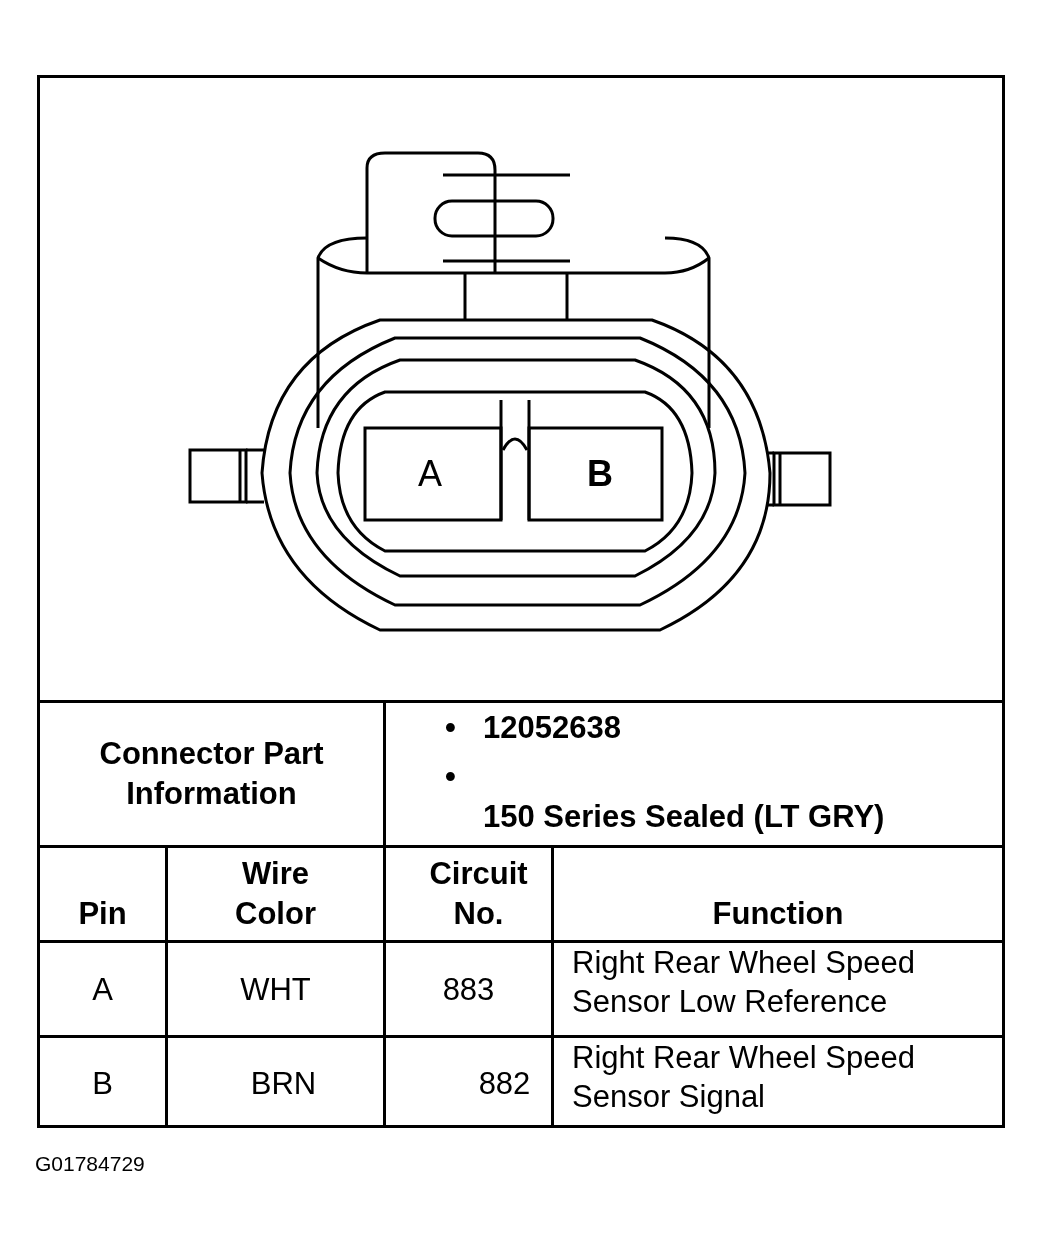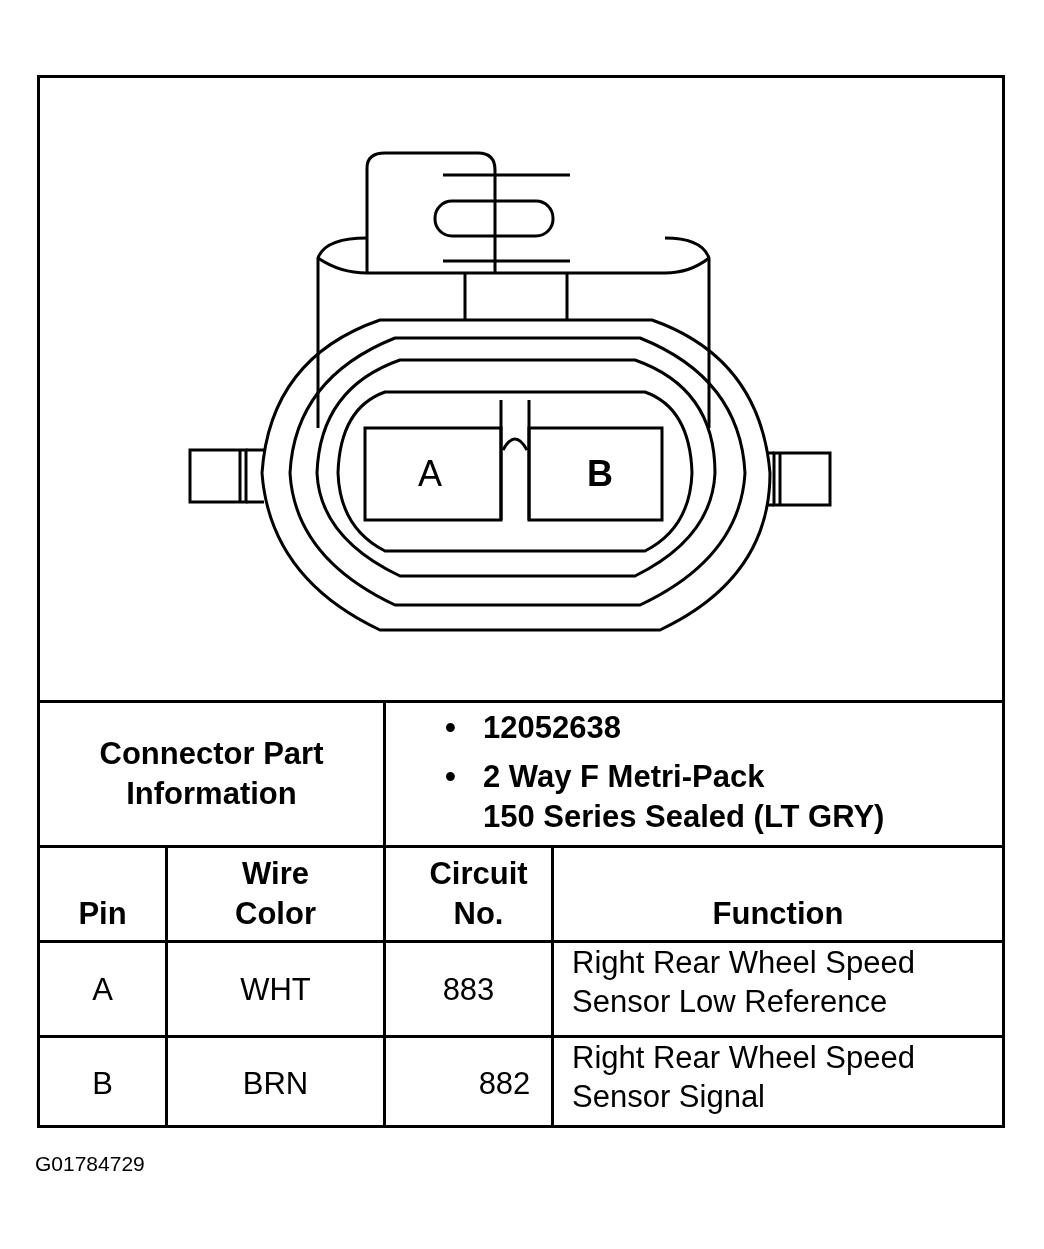--- a/index.html
+++ b/index.html
@@ -84,21 +84,20 @@
     <span>Connector Part</span>
     <span>Information</span>
   </div>
   <div class="partinfo" style="left:405px; top:630px;">
     <div class="row">
       <span class="bullet">•</span>
       <span>12052638</span>
     </div>
     <div class="row" style="margin-top:9px;">
       <span class="bullet">•</span>
-      <span>2 Way F Metri-Pack</span>
     </div>
     <div class="row">
       <span class="bullet"></span>
       <span>150 Series Sealed (LT GRY)</span>
     </div>
   </div>
 
   <div class="cell bold" style="left:0; top:770px; width:125px; height:92px; align-items:flex-end; padding-bottom:6px;">Pin</div>
   <div class="cell bold" style="left:128px; top:770px; width:215px; height:92px; flex-direction:column;">
     <span>Wire</span>
@@ -112,21 +111,21 @@
 
   <div class="cell reg" style="left:0; top:865px; width:125px; height:92px;">A</div>
   <div class="cell reg" style="left:128px; top:865px; width:215px; height:92px;border-radius:17px;">WHT</div>
   <div class="cell reg" style="left:346px; top:865px; width:165px; height:92px;">883</div>
   <div class="cell reg func" style="left:514px; top:865px; width:448px; height:92px; flex-direction:column; align-items:flex-start;">
     <span>Right Rear Wheel Speed</span>
     <span>Sensor Low Reference</span>
   </div>
 
   <div class="cell reg" style="left:0; top:960px; width:125px; height:90px;">B</div>
-  <div class="cell reg" style="left:128px; top:960px; width:215px; height:90px;">BRN</div>
+  <div class="cell reg" style="left:136px; top:960px; width:215px; height:90px;">BRN</div>
   <div class="cell reg" style="left:346px; top:960px; width:165px; height:90px;margin-left:36px;">882</div>
   <div class="cell reg func" style="left:514px; top:960px; width:448px; height:90px; flex-direction:column; align-items:flex-start;">
     <span>Right Rear Wheel Speed</span>
     <span>Sensor Signal</span>
   </div>
 </div>
 
 <div class="code">G01784729</div>
 
 </body></html>

